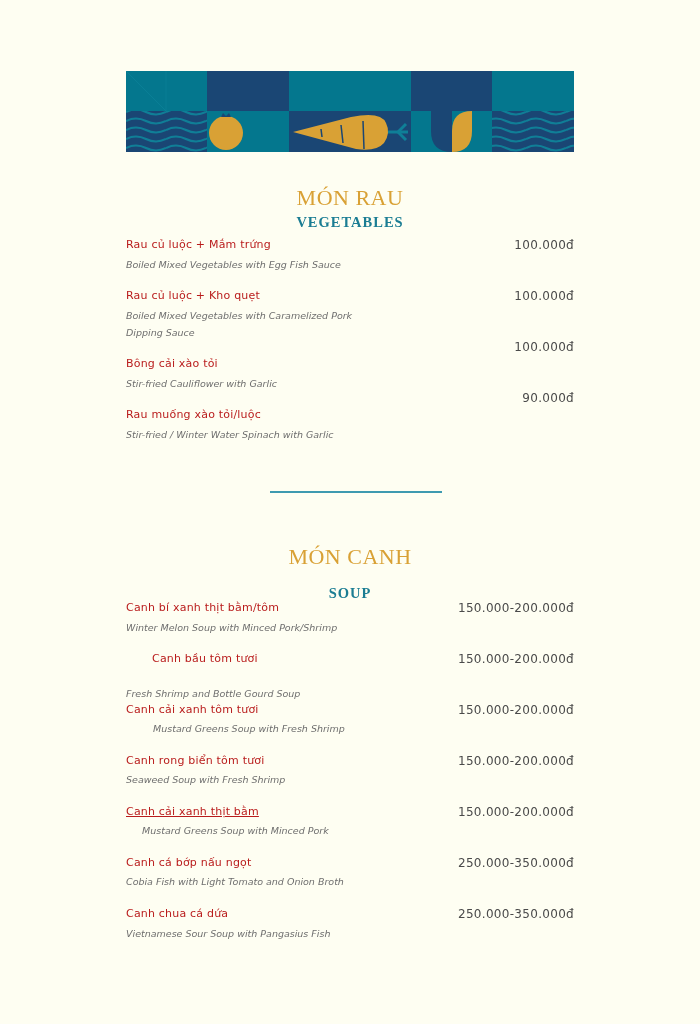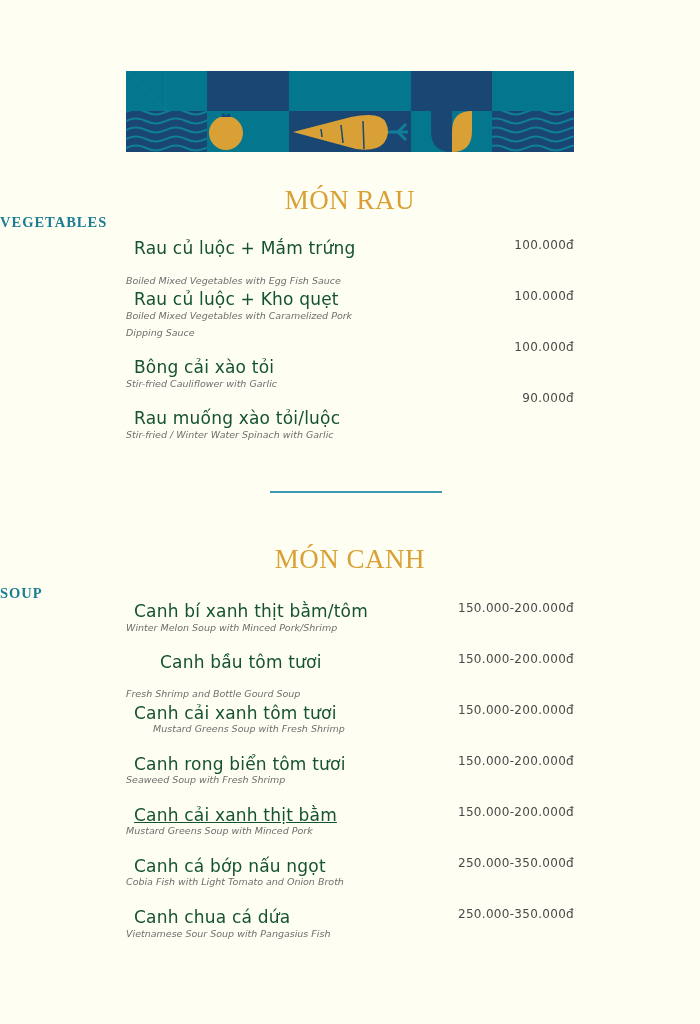--- a/index.html
+++ b/index.html
@@ -12,30 +12,30 @@
     }
     .banner {
       position: absolute; left: 126px; top: 71px;
       width: 448px; height: 81px;
     }
     .banner svg { display: block; }
 
     .section-title {
       position: absolute; left: 0; width: 700px; text-align: center;
       font-family: "Liberation Serif", "DejaVu Serif", serif;
-      color: #d9a135; font-size: 27px; letter-spacing: 0.5px;
+      color: #d9a135; font-size: 22px; letter-spacing: 0.5px;
     }
     .section-sub {
-      position: absolute; left: 0; width: 700px; text-align: left;
+      position: absolute; left: 0; width: 700px; text-align: center;
       font-family: "Liberation Serif", "DejaVu Serif", serif;
       color: #1b7d93; font-size: 14.5px; font-weight: bold; letter-spacing: 1px;
     }
     .item-name {
-      position: absolute; left: 134px;
-      font-size: 17px; color: #14532d; font-weight: 500;
+      position: absolute; left: 126px;
+      font-size: 11px; color: #b91c1c; font-weight: 500;
       font-family: "DejaVu Sans", sans-serif; letter-spacing: 0.2px;
     }
     .item-desc {
       position: absolute; left: 126px;
       font-size: 9.5px; color: #6e6e6e; font-style: italic;
       font-family: "DejaVu Sans", sans-serif; line-height: 17px;
       width: 260px;
     }
     .item-price {
       position: absolute; right: 126px;
@@ -97,21 +97,21 @@
   </svg>
 </div>
 
 <div>
   <div class="section-title" style="top:185px;">MÓN RAU</div>
   <div class="section-sub" style="top:214px;">VEGETABLES</div>
 
   <div>
     <div class="item-name" style="top:238px;">Rau củ luộc + Mắm trứng</div>
     <div class="item-price" style="top:238px;">100.000đ</div>
-    <div class="item-desc" style="top:256px;margin-top:16px;">Boiled Mixed Vegetables with Egg Fish Sauce</div>
+    <div class="item-desc" style="top:256px;">Boiled Mixed Vegetables with Egg Fish Sauce</div>
   </div>
 
   <div>
     <div class="item-name" style="top:289px;">Rau củ luộc + Kho quẹt</div>
     <div class="item-price" style="top:289px;">100.000đ</div>
     <div class="item-desc" style="top:307px; width:240px;">Boiled Mixed Vegetables with Caramelized Pork Dipping Sauce</div>
   </div>
 
   <div>
     <div class="item-price" style="top:340px;">100.000đ</div>
@@ -152,21 +152,21 @@
 
   <div>
     <div class="item-name" style="top:754px;">Canh rong biển tôm tươi</div>
     <div class="item-price" style="top:754px;">150.000-200.000đ</div>
     <div class="item-desc" style="top:771px;">Seaweed Soup with Fresh Shrimp</div>
   </div>
 
   <div>
     <div class="item-name" style="top:805px;text-decoration:underline;">Canh cải xanh thịt bằm</div>
     <div class="item-price" style="top:805px;">150.000-200.000đ</div>
-    <div class="item-desc" style="top:822px;">Mustard Greens Soup with Minced Pork</div>
+    <div class="item-desc" style="top:822px;margin-left:16px;">Mustard Greens Soup with Minced Pork</div>
   </div>
 
   <div>
     <div class="item-name" style="top:856px;">Canh cá bớp nấu ngọt</div>
     <div class="item-price" style="top:856px;">250.000-350.000đ</div>
     <div class="item-desc" style="top:873px;">Cobia Fish with Light Tomato and Onion Broth</div>
   </div>
 
   <div>
     <div class="item-name" style="top:907px;">Canh chua cá dứa</div>

